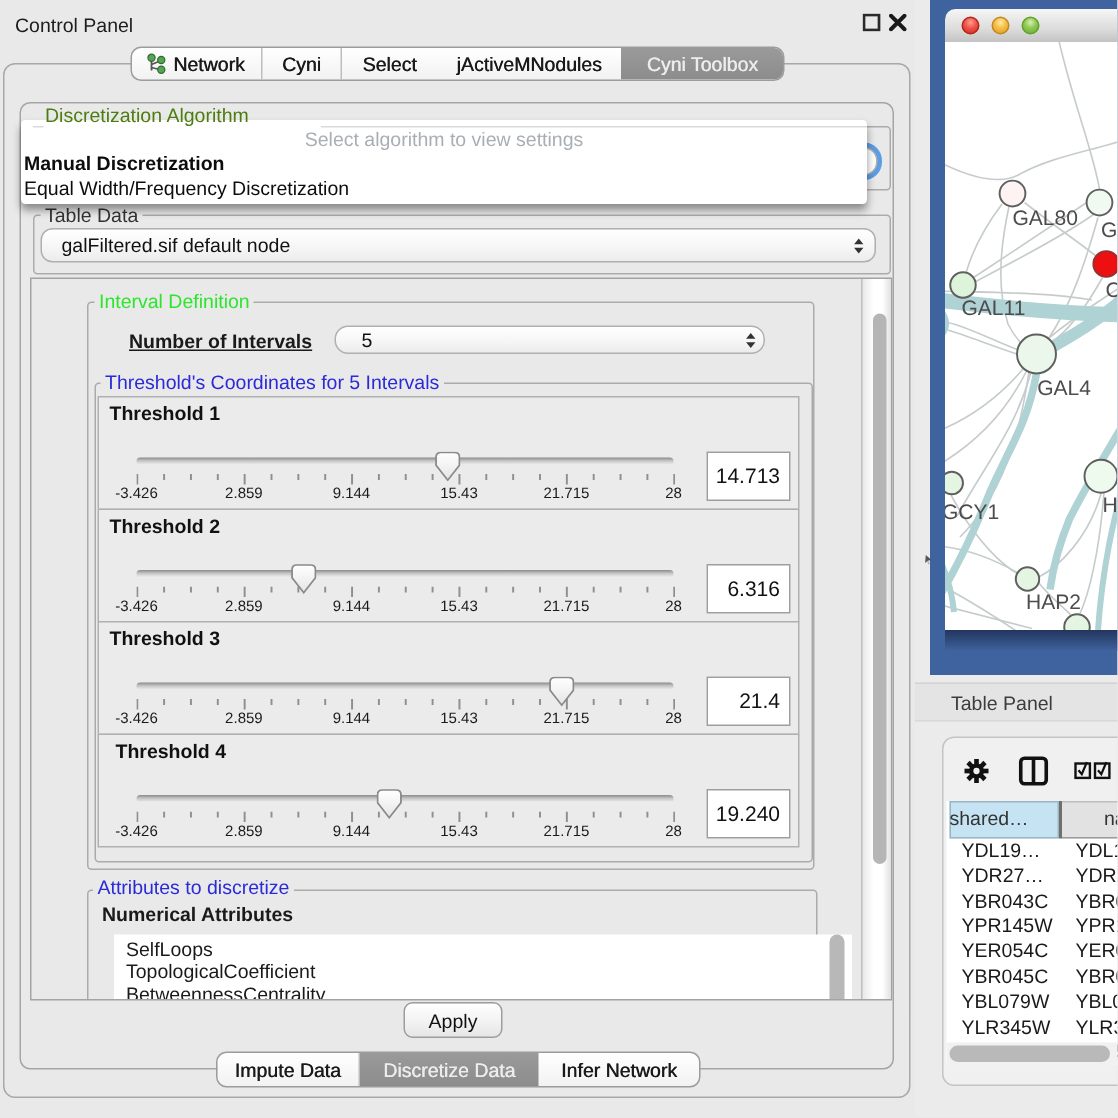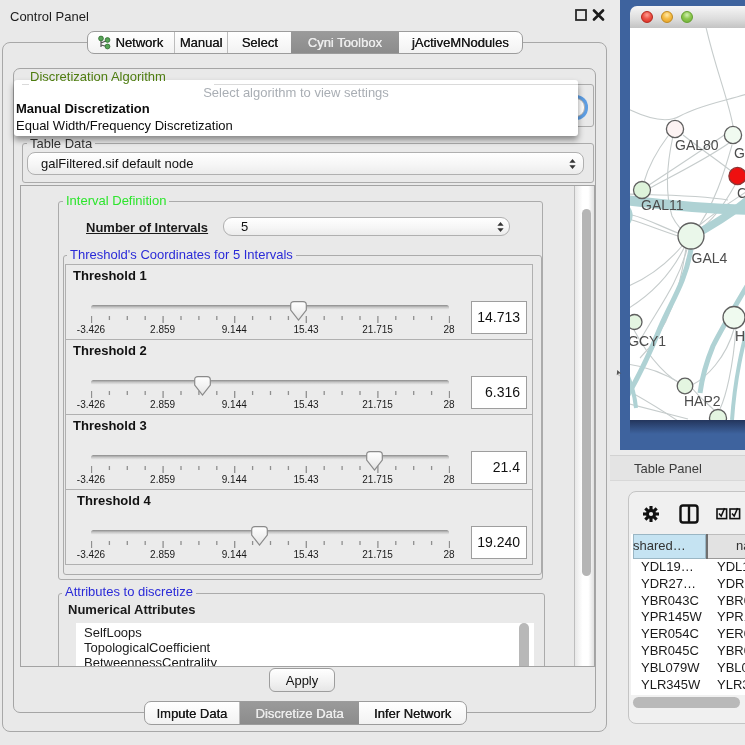--- a/index.html
+++ b/index.html
@@ -372,21 +372,21 @@
               <stop offset="0.5" stop-color="#f2f2f2"></stop>
               <stop offset="1" stop-color="#e4e4e4"></stop>
             </linearGradient>
           </defs>
       </svg>
       <div class="abs" style="left:450px;top:340px;width:56px;height:33px;border:1px solid #9e9e9e;background:#fff;box-sizing:border-box;font-size:14px;color:#111;text-align:right;line-height:31px;padding-right:6px;">19.240</div>
 
       <div class="tbox" style="left:37px;top:407px;width:485px;height:90px;"></div>
       <div class="tbox-title" style="left:41px;top:399px;color:#2a2ad8;">Attributes to discretize</div>
       <div class="abs" style="left:47px;top:416px;font-size:13px;font-weight:bold;color:#1a1a1a;">Numerical Attributes</div>
-      <div class="abs" style="left:55px;top:437px;width:458px;height:60px;background:#fff;">
+      <div class="abs" style="left:55px;top:437px;width:458px;height:60px;background:#fff;padding-left:34px;">
         <div style="position:absolute;left:8px;top:2px;font-size:13px;color:#1a1a1a;line-height:15px;">SelfLoops<br>TopologicalCoefficient<br>BetweennessCentrality</div>
         <div style="position:absolute;right:5px;top:0px;width:10.5px;height:59px;background:#b8b8b8;border-radius:5px;"></div>
       </div>
     </div>
 
     <div style="position:absolute;right:0;top:0;width:19px;height:480px;border-left:1px solid #bdbdbd;
          background:linear-gradient(90deg,#e8e8e8,#ffffff 40%,#ffffff 70%,#e0e0e0);"></div>
     <div style="position:absolute;right:3.5px;top:23px;width:9px;height:367px;background:#b5b5b5;border-radius:4.5px;"></div>
   </div>
 
@@ -402,24 +402,24 @@
 
   <div class="abs" style="left:87px;top:31px;width:436px;height:23px;border:1px solid #9c9c9c;border-radius:7px;
        background:linear-gradient(#ffffff,#f2f2f2);box-sizing:border-box;overflow:hidden;display:flex;text-shadow:0.3px 0 0 currentColor;">
     <div style="width:87px;display:flex;align-items:center;justify-content:center;font-size:13px;color:#1a1a1a;border-right:1px solid #bdbdbd;box-sizing:border-box;">
       <svg width="13" height="15" viewBox="0 0 13 15" style="margin-right:4px;">
         <path d="M3,3.5 L3,12 M3,8 L9,5.5 M3,10 L9,11.5" stroke="#555" stroke-width="1.2" fill="none"></path>
         <circle cx="3" cy="3.5" r="2.4" fill="#57a457" stroke="#2e6b2e" stroke-width="0.8"></circle>
         <circle cx="9.5" cy="5" r="2.4" fill="#57a457" stroke="#2e6b2e" stroke-width="0.8"></circle>
         <circle cx="9.5" cy="11.5" r="2.4" fill="#57a457" stroke="#2e6b2e" stroke-width="0.8"></circle>
       </svg>Network</div>
-    <div style="width:54px;display:flex;align-items:center;justify-content:center;font-size:13px;color:#1a1a1a;border-right:1px solid #bdbdbd;box-sizing:border-box;">Manual</div>
+    <div style="width:54px;display:flex;align-items:center;justify-content:center;font-size:13px;color:#1a1a1a;border-right:1px solid #bdbdbd;box-sizing:border-box;">Cyni</div>
     <div style="width:63px;display:flex;align-items:center;justify-content:center;font-size:13px;color:#1a1a1a;box-sizing:border-box;">Select</div>
+    <div style="width:124px;display:flex;align-items:center;justify-content:center;font-size:13px;color:#1a1a1a;box-sizing:border-box;">jActiveMNodules</div>
     <div style="width:108px;display:flex;align-items:center;justify-content:center;font-size:13px;color:#ececec;background:linear-gradient(#9a9a9a,#8c8c8c);box-sizing:border-box;">Cyni Toolbox</div>
-    <div style="width:124px;display:flex;align-items:center;justify-content:center;font-size:13px;color:#1a1a1a;box-sizing:border-box;">jActiveMNodules</div>
   </div>
 
   <div class="abs" style="left:13.5px;top:80px;width:564px;height:56px;background:#ffffff;border-radius:3px;
        box-shadow:0 4px 6px rgba(0,0,0,0.42);"></div>
   <div class="abs" style="left:22px;top:83.5px;width:7px;height:1px;background:#dadada;"></div>
   <div class="abs" style="left:214px;top:83.5px;width:364px;height:1px;background:#dadada;"></div>
   <div class="abs" style="left:30px;top:69px;font-size:13px;color:#4d7c0f;">Discretization Algorithm</div>
   <div class="abs" style="left:14px;top:85px;width:564px;text-align:center;font-size:13px;color:#a9aeb4;">Select algorithm to view settings</div>
   <div class="abs" style="left:16px;top:101px;font-size:13px;font-weight:bold;color:#0d0d0d;">Manual Discretization</div>
   <div class="abs" style="left:16px;top:118px;font-size:13px;color:#0d0d0d;">Equal Width/Frequency Discretization</div>

